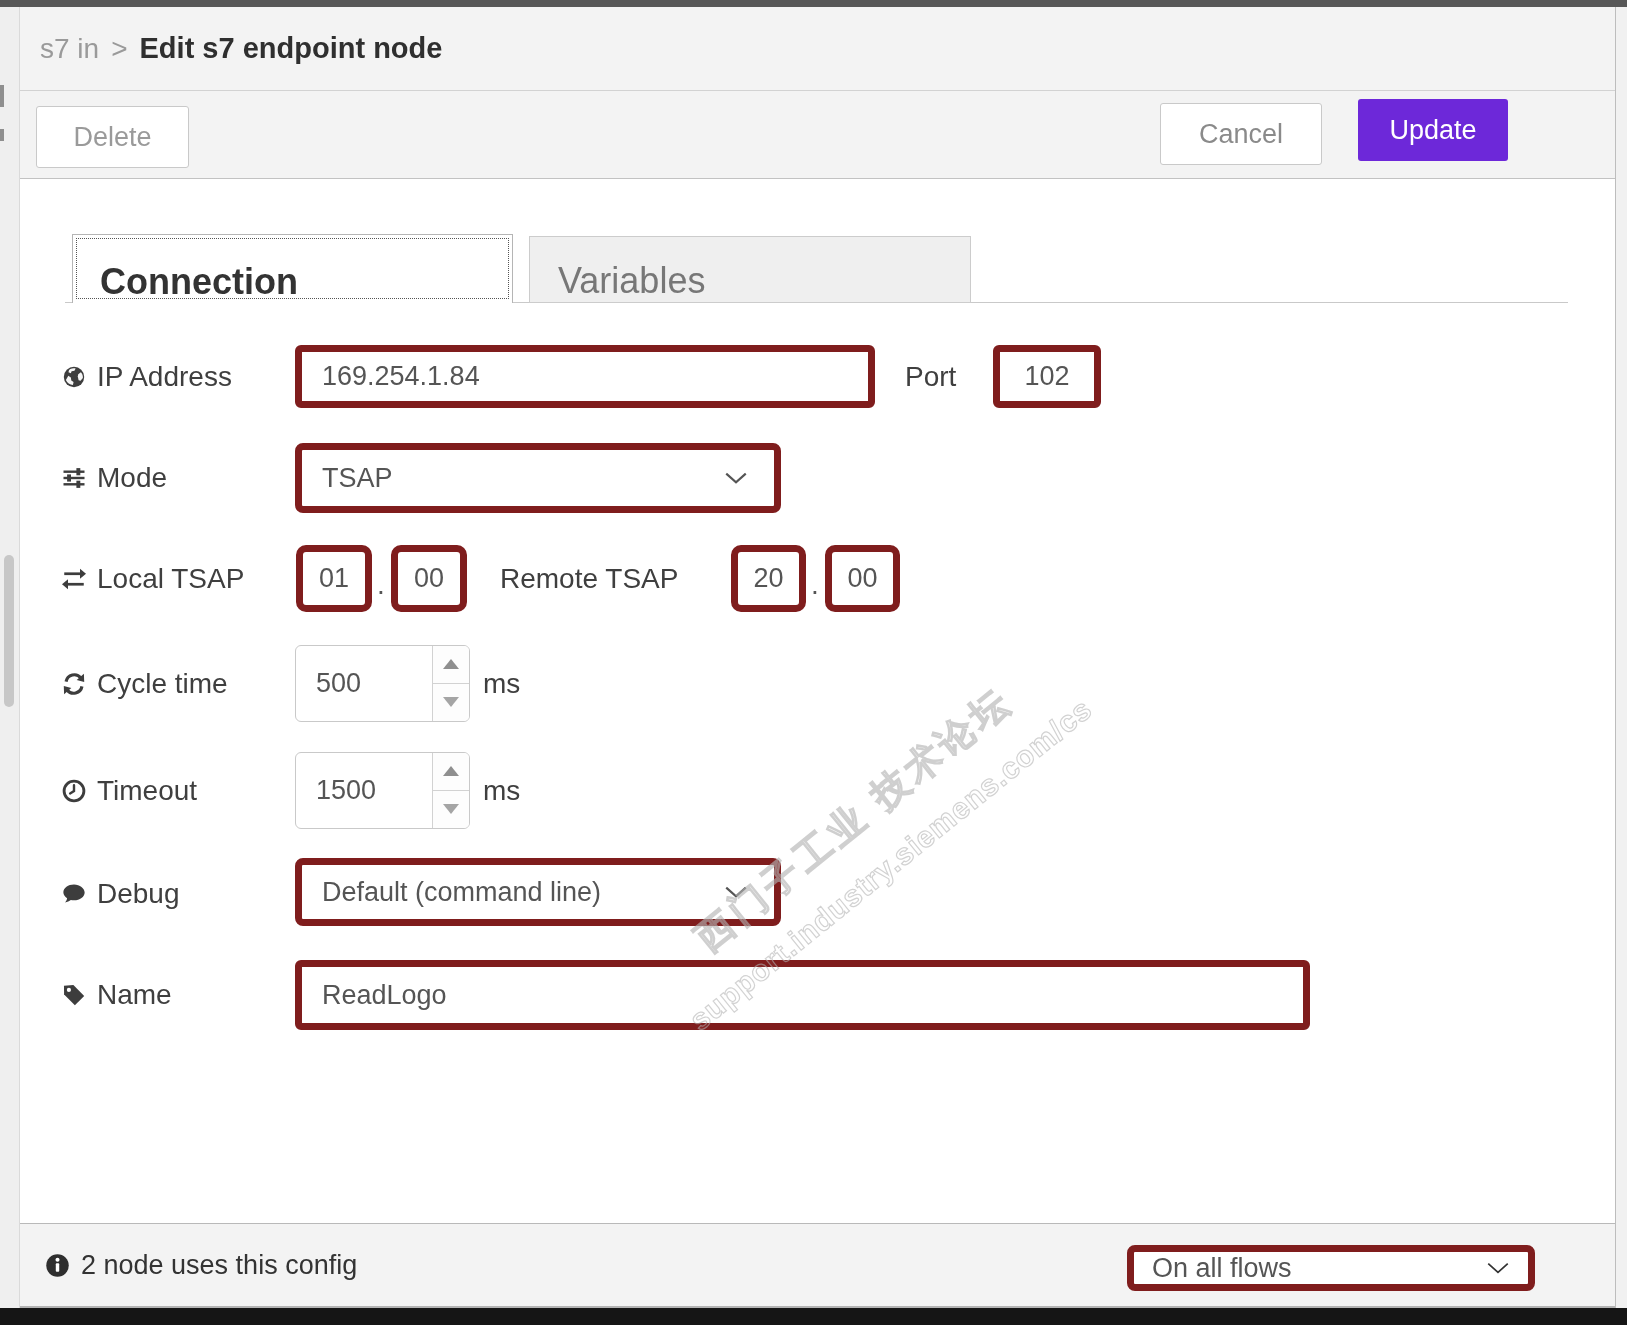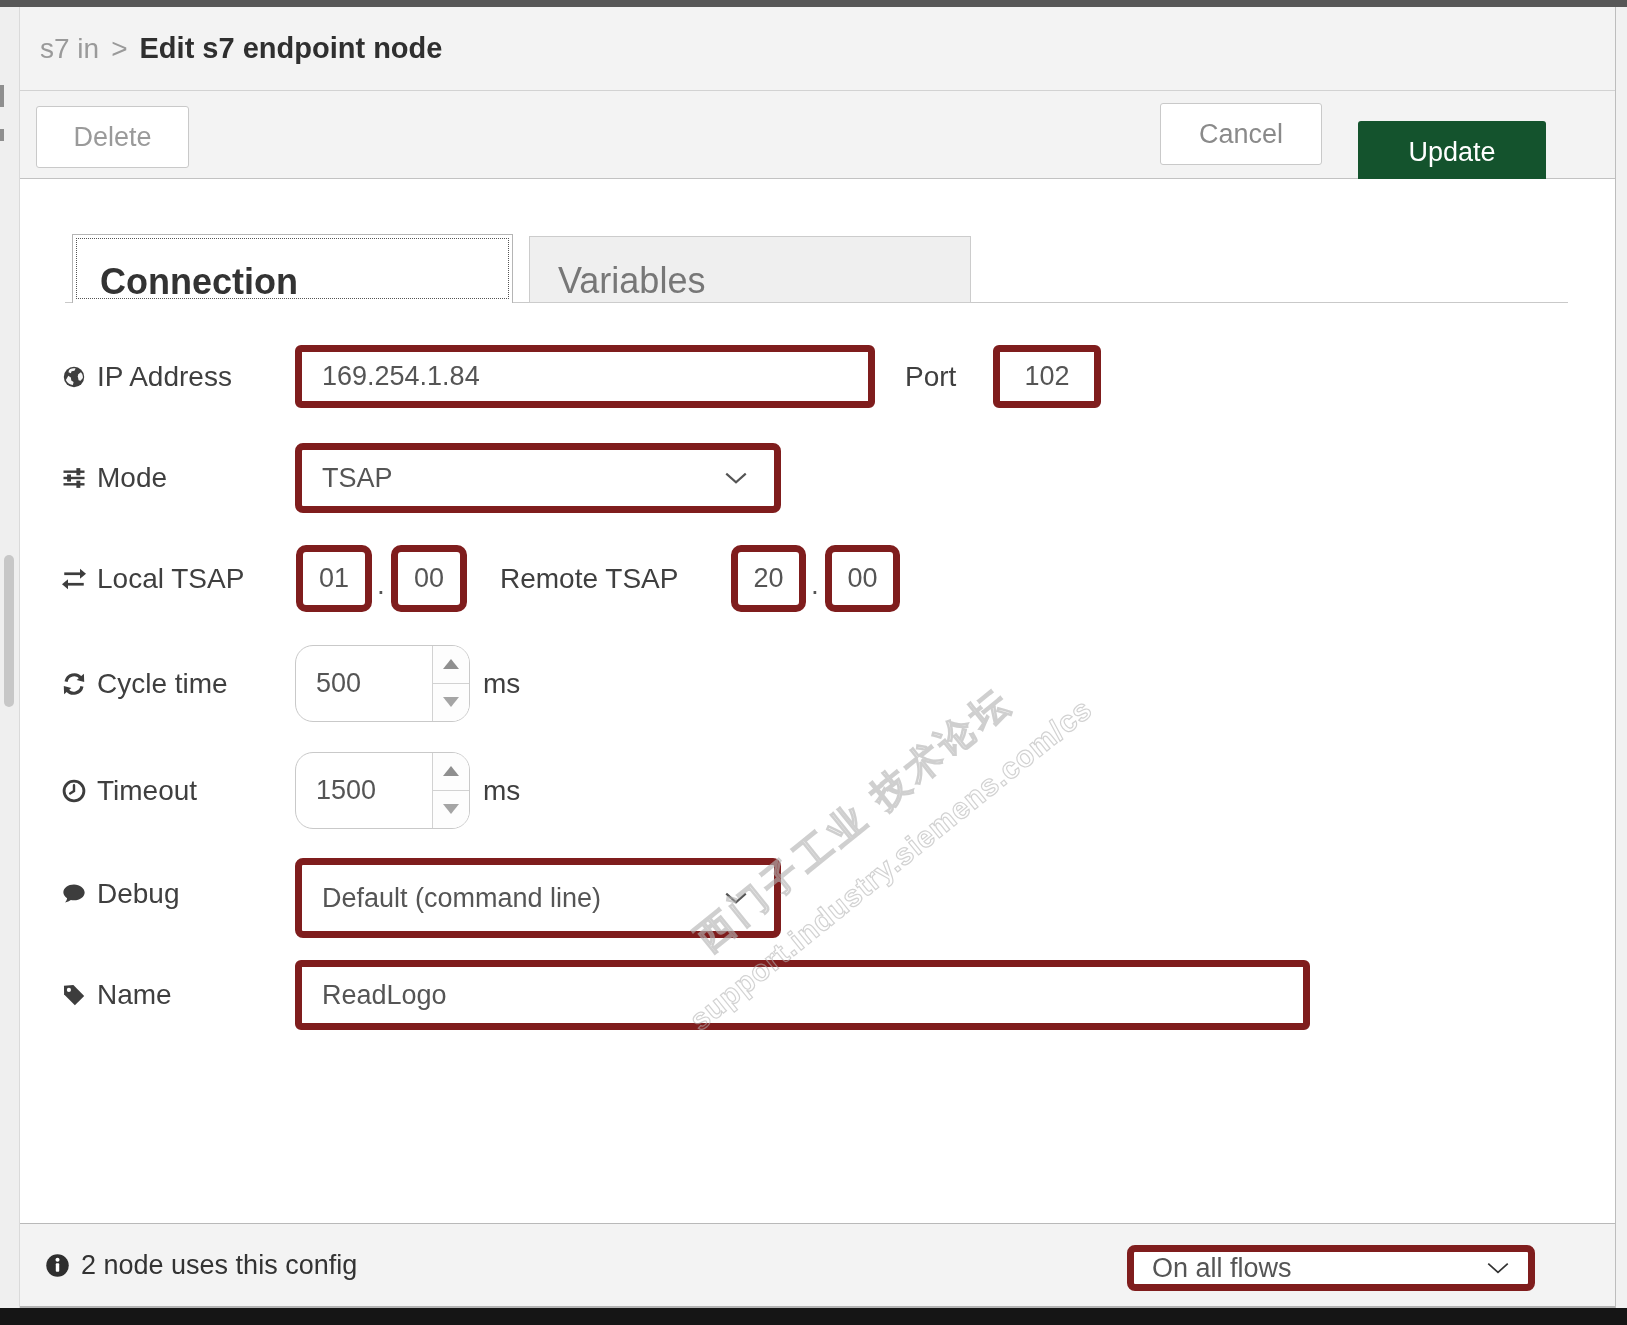--- a/index.html
+++ b/index.html
@@ -23,21 +23,21 @@
   .panel-header{position:absolute;left:0;top:0;width:100%;height:84px;background:#f3f3f3;border-bottom:1px solid #d2d2d2;box-sizing:border-box;}
   .breadcrumb{position:absolute;left:20px;top:0;height:83px;display:flex;align-items:center;gap:12px;font-size:28px;}
   .crumb-parent{color:#9a9a9a;}
   .crumb-sep{color:#9a9a9a;}
   .crumb-title{color:#2f2f2f;font-weight:bold;font-size:29px;}
 
   .panel-toolbar{position:absolute;left:0;top:84px;width:100%;height:88px;background:#f3f3f3;border-bottom:1px solid #c2c2c2;box-sizing:border-box;}
   .btn{position:absolute;display:flex;align-items:center;justify-content:center;font-size:27px;border-radius:3px;cursor:pointer;box-sizing:border-box;}
   .btn-delete{left:16px;top:15px;width:153px;height:62px;background:#fff;border:1px solid #c9c9c9;color:#9a9a9a;}
   .btn-cancel{left:1140px;top:12px;width:162px;height:62px;background:#fff;border:1px solid #c9c9c9;color:#8a8a8a;}
-  .btn-update{left:1338px;top:30px;width:188px;height:62px;border:none;color:#ffffff;background:#14532d;}
+  .btn-update{left:1338px;top:8px;width:150px;height:62px;border:none;color:#ffffff;background:#6d28d9;}
 
   .panel-content{position:absolute;left:0;top:172px;bottom:83px;width:100%;background:#fff;}
 
   
   .tab-line{position:absolute;left:45px;top:123px;width:1503px;height:1px;background:#c9c9c9;}
   .tab{position:absolute;box-sizing:border-box;font-size:36px;display:flex;align-items:flex-end;cursor:pointer;}
   .tab-active{left:52px;top:55px;width:441px;height:69px;background:#fff;border:1px solid #b5b5b5;border-bottom:none;z-index:2;color:#333;font-weight:bold;padding-left:27px;}
   .tab-active::after{content:"";position:absolute;left:3px;right:3px;top:3px;bottom:4px;border:1px dotted #555;pointer-events:none;}
   .tab-inactive{left:509px;top:57px;width:442px;height:67px;background:#efefef;border:1px solid #cccccc;color:#777;padding-left:28px;}
 
@@ -64,32 +64,32 @@
   .tsap2{left:371px;}
   .tsap3{left:711px;width:75px;}
   .tsap4{left:805px;width:75px;}
   .tsap-dot{position:absolute;font-size:28px;color:#555;top:24px;}
   .dot1{left:357px;}
   .dot2{left:791px;}
   .remote-label{left:480px;}
 
   .row-cycle{top:466px;height:77px;}
   .row-timeout{top:573px;height:77px;}
-  .spinbox{position:absolute;left:275px;top:0;width:175px;height:77px;background:#fff;border:1px solid #c9c9c9;border-radius:18px;box-sizing:border-box;overflow:hidden;}
+  .spinbox{position:absolute;left:275px;top:0;width:175px;height:77px;background:#fff;border:1px solid #c9c9c9;border-radius:6px;box-sizing:border-box;overflow:hidden;}
   .spin-val{position:absolute;left:20px;top:0;bottom:0;display:flex;align-items:center;font-size:27px;color:#555;}
   .spin-btns{position:absolute;right:0;top:0;width:37px;height:100%;border-left:1px solid #d2d2d2;box-sizing:border-box;}
   .spin-up,.spin-down{position:absolute;left:0;width:100%;height:50%;display:flex;align-items:center;justify-content:center;cursor:pointer;background:#fdfdfd;}
   .spin-up{top:0;border-bottom:1px solid #d2d2d2;box-sizing:border-box;}
   .spin-down{bottom:0;}
   .tri-up{width:0;height:0;border-left:8px solid transparent;border-right:8px solid transparent;border-bottom:10px solid #8f8f8f;}
   .tri-down{width:0;height:0;border-left:8px solid transparent;border-right:8px solid transparent;border-top:10px solid #a5a5a5;}
   .unit{position:absolute;left:463px;font-size:28px;color:#3f3f3f;display:flex;align-items:center;height:100%;}
 
   .row-debug{top:679px;height:72px;}
-  .debug-select{left:275px;top:0;width:486px;height:80px;border-radius:8px;padding:0 20px;cursor:pointer;}
+  .debug-select{left:275px;top:0;width:486px;height:68px;border-radius:8px;padding:0 20px;cursor:pointer;}
 
   .row-name{top:781px;height:70px;}
   .name-input{left:275px;top:0;width:1015px;height:70px;border-radius:6px;padding:0 20px;}
 
   
   .footer-tray{position:absolute;left:0;bottom:0;width:100%;height:83px;background:#f3f3f3;border-top:1px solid #b9b9b9;box-sizing:border-box;}
   .footer-info{position:absolute;left:25px;top:0;height:100%;display:flex;align-items:center;gap:11px;font-size:27px;color:#333;}
   .scope-select{left:1107px;top:21px;width:408px;height:46px;border-radius:8px;padding:0 18px;font-size:27px;color:#555;cursor:pointer;}
   .scope-select .select-chevron{right:18px;}
 

